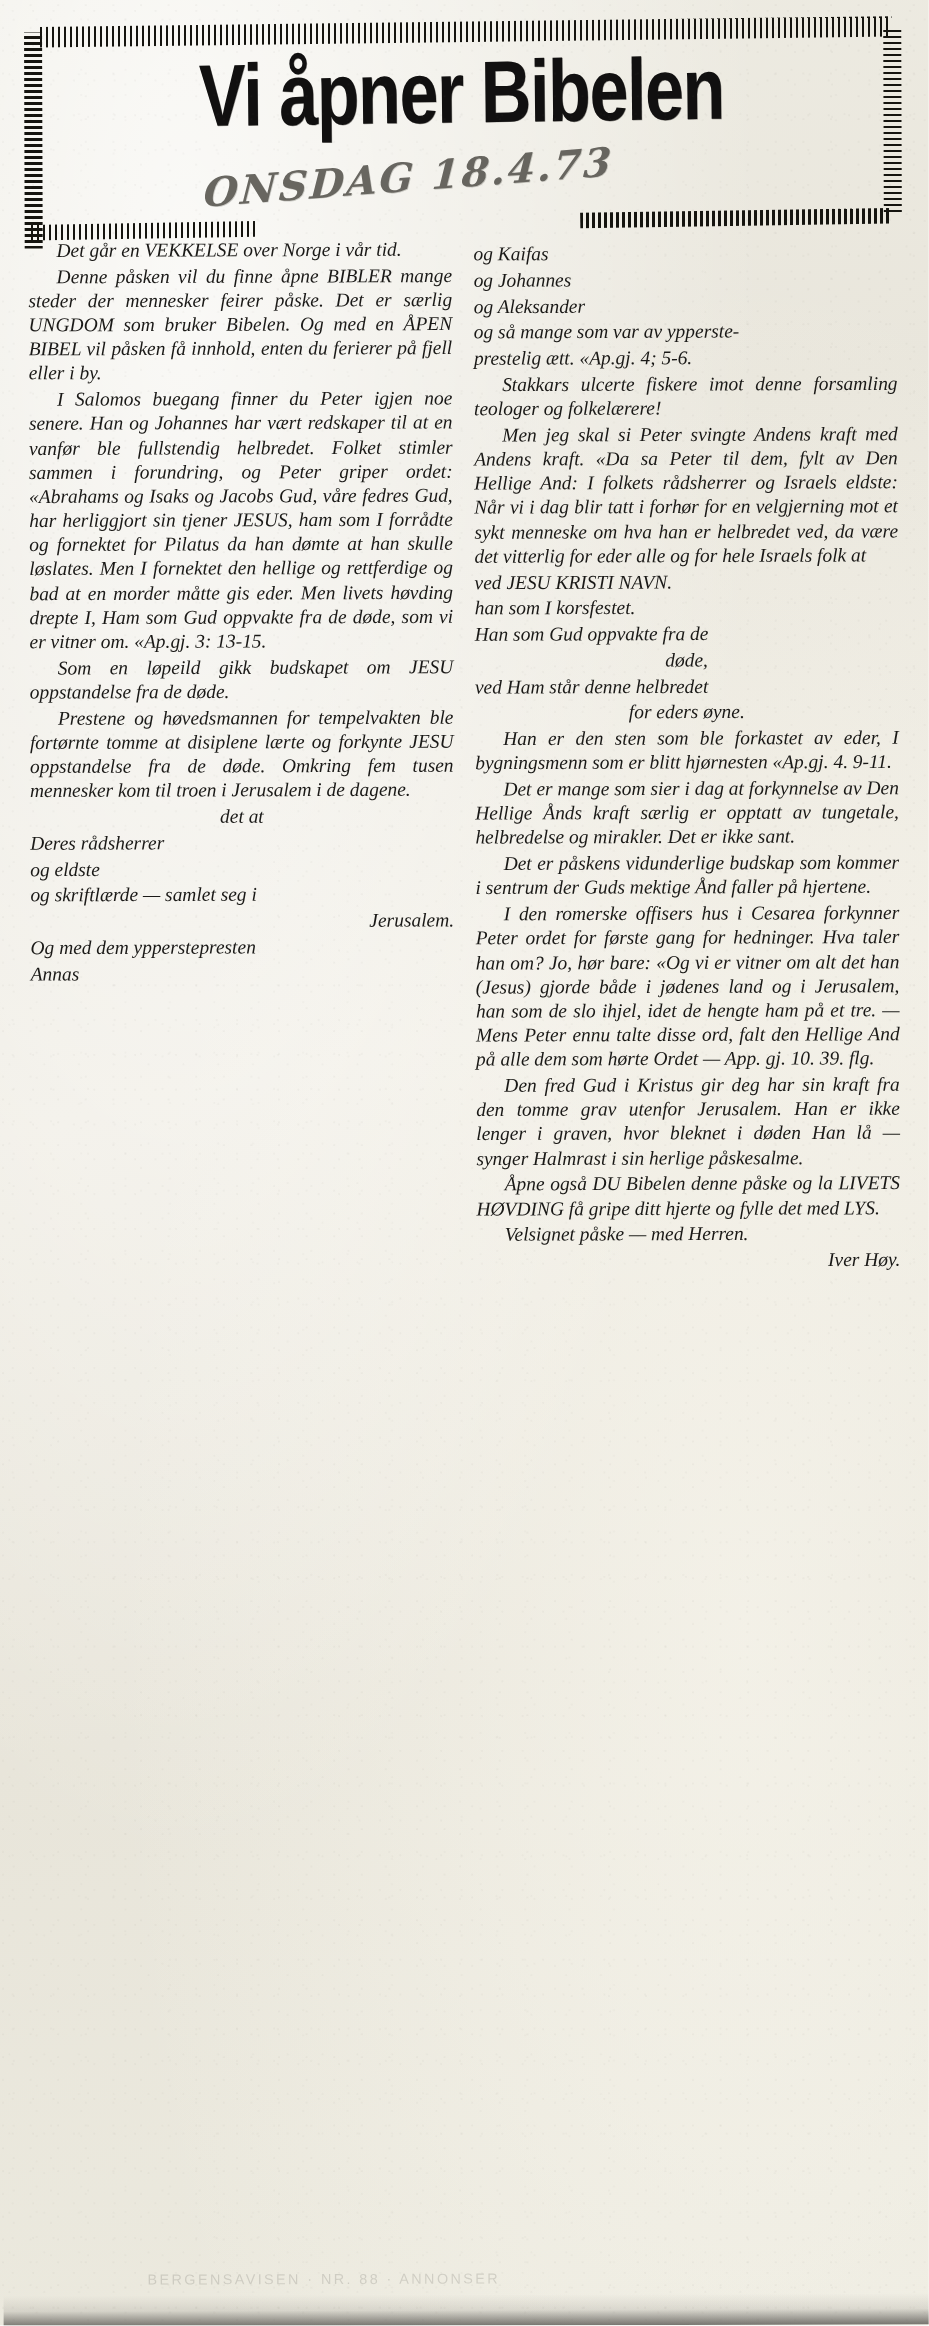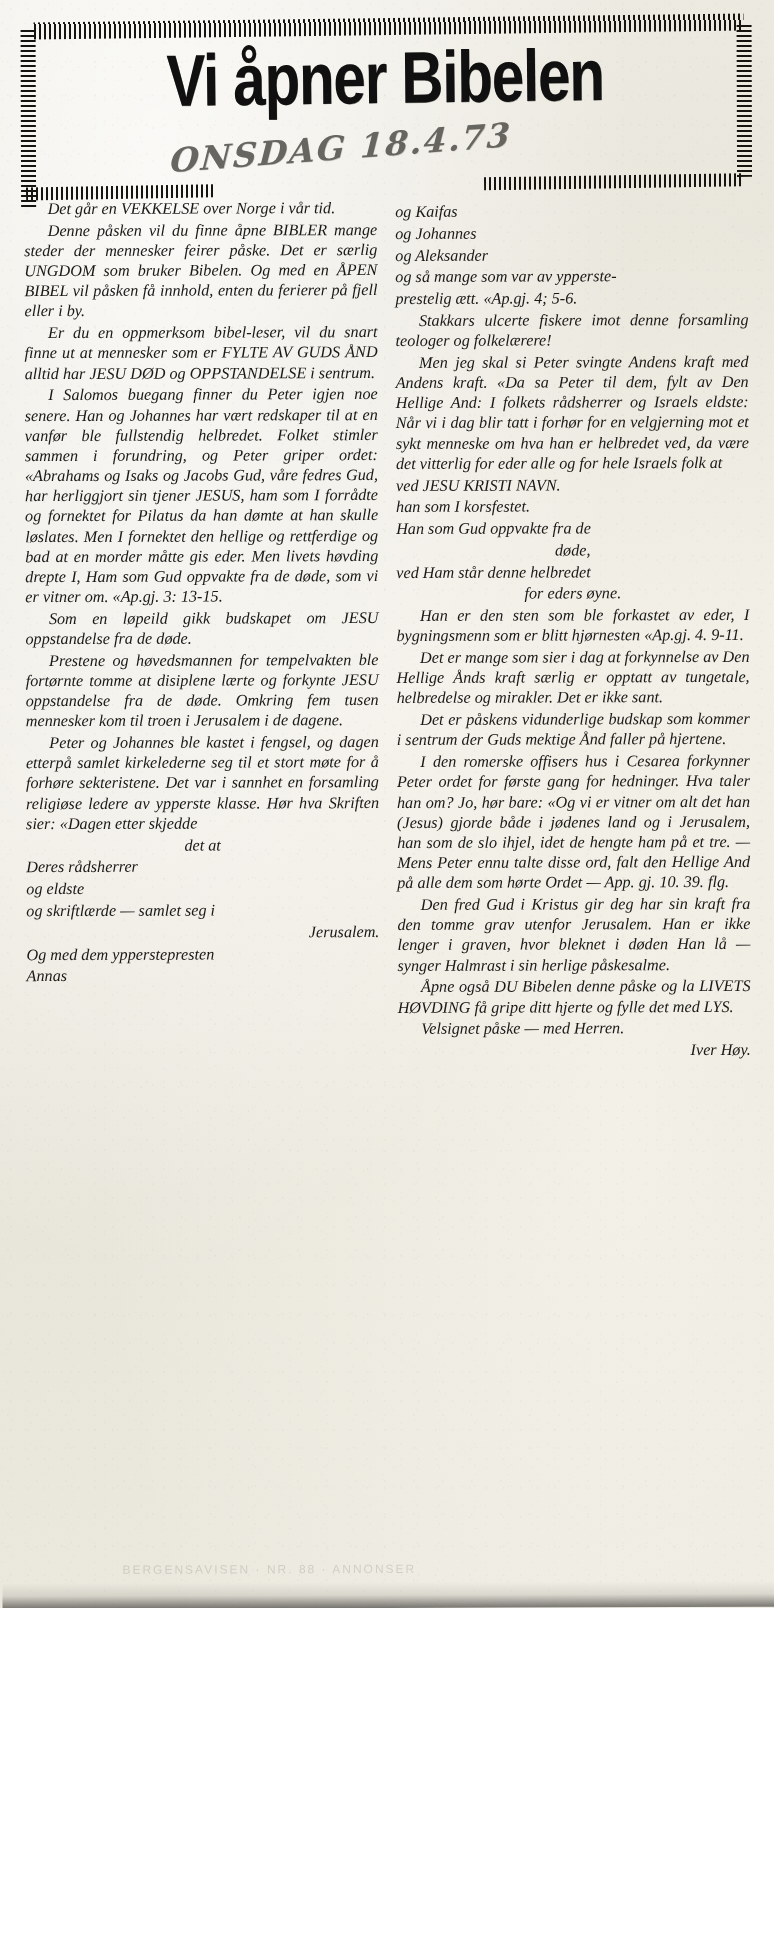--- a/index.html
+++ b/index.html
@@ -4,21 +4,21 @@
 <style>
   html, body {
     margin: 0;
     padding: 0;
     background: #ffffff;
   }
 
   #clip {
     position: relative;
     width: 774px;
-    height: 1608px;
+    height: 1938px;
     overflow: hidden;
     background:
       radial-gradient(ellipse at 20% 12%, rgba(255,255,255,0.75), rgba(255,255,255,0) 55%),
       radial-gradient(ellipse at 80% 70%, rgba(250,248,240,0.6), rgba(255,255,255,0) 60%),
       linear-gradient(168deg, #eeece3 0%, #e9e6dc 22%, #efece3 45%, #e8e5da 70%, #eceadf 100%);
     font-family: "Liberation Serif", "DejaVu Serif", serif;
     color: #1b1b1b;
   }
 
   
@@ -183,25 +183,23 @@
       <div id="masthead-title">Vi åpner Bibelen</div>
     </div>
 
     <div id="handdate">ONSDAG 18.4.73</div>
 
     <div id="columns">
 
       <div class="col" id="col-left">
         <p>Det går en VEKKELSE over Norge i vår tid.</p>
         <p>Denne påsken vil du finne åpne BIBLER mange steder der mennesker feirer påske. Det er særlig UNGDOM som bruker Bibelen. Og med en ÅPEN BIBEL vil påsken få innhold, enten du ferierer på fjell eller i by.</p>
-        <p>Er du en oppmerksom bibel-leser, vil du snart finne ut at mennesker som er FYLTE AV GUDS ÅND alltid har JESU DØD og OPPSTANDELSE i sentrum.</p>
         <p>I Salomos buegang finner du Peter igjen noe senere. Han og Johannes har vært redskaper til at en vanfør ble fullstendig helbredet. Folket stimler sammen i forundring, og Peter griper ordet: «Abrahams og Isaks og Jacobs Gud, våre fedres Gud, har herliggjort sin tjener JESUS, ham som I forrådte og fornektet for Pilatus da han dømte at han skulle løslates. Men I fornektet den hellige og rettferdige og bad at en morder måtte gis eder. Men livets høvding drepte I, Ham som Gud oppvakte fra de døde, som vi er vitner om. «Ap.gj. 3: 13-15.</p>
         <p>Som en løpeild gikk budskapet om JESU oppstandelse fra de døde.</p>
         <p>Prestene og høvedsmannen for tempelvakten ble fortørnte tomme at disiplene lærte og forkynte JESU oppstandelse fra de døde. Omkring fem tusen mennesker kom til troen i Jerusalem i de dagene.</p>
-        <p>Peter og Johannes ble kastet i fengsel, og dagen etterpå samlet kirkelederne seg til et stort møte for å forhøre sekteristene. Det var i sannhet en forsamling religiøse ledere av ypperste klasse. Hør hva Skriften sier: «Dagen etter skjedde</p>
 
         <p class="center">det at</p>
         <p class="flush">Deres rådsherrer</p>
         <p class="flush">og eldste</p>
         <p class="noindent">og skriftlærde — samlet seg i</p>
         <p class="right">Jerusalem.</p>
         <p class="flush">Og med dem ypperstepresten</p>
         <p class="flush">Annas</p>
       </div>
 

